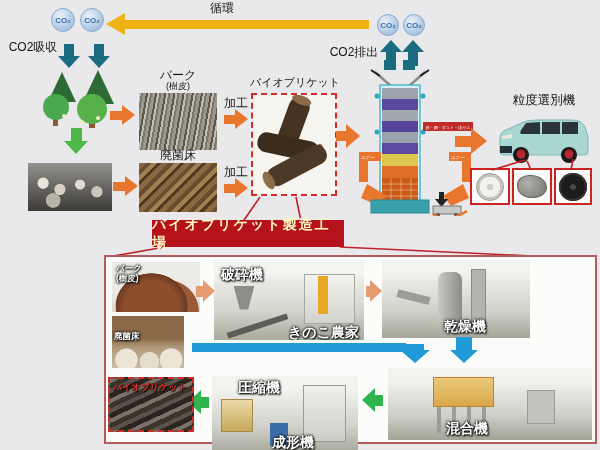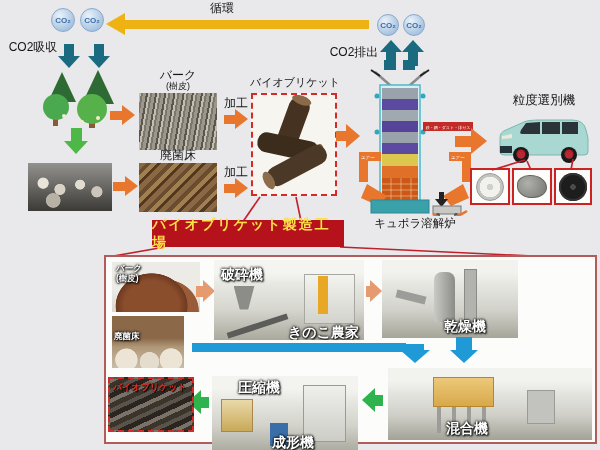--- a/index.html
+++ b/index.html
@@ -21,21 +21,21 @@
   .arrow.left .head{border-top:calc(var(--hh)/2) solid transparent;border-bottom:calc(var(--hh)/2) solid transparent;border-right:var(--hw) solid var(--c)}
   .arrow.down{flex-direction:column;align-items:center}
   .arrow.down .shaft{width:var(--sh);height:var(--sw)}
   .arrow.down .head{border-left:calc(var(--hh)/2) solid transparent;border-right:calc(var(--hh)/2) solid transparent;border-top:var(--hw) solid var(--c)}
   .arrow.up{flex-direction:column-reverse;align-items:center}
   .arrow.up .shaft{width:var(--sh);height:var(--sw)}
   .arrow.up .head{border-left:calc(var(--hh)/2) solid transparent;border-right:calc(var(--hh)/2) solid transparent;border-bottom:var(--hw) solid var(--c)}
   .co2b{position:absolute;border-radius:50%;display:flex;align-items:center;justify-content:center;
         background:radial-gradient(circle at 35% 30%,#eaf2fa,#a9c5e1 70%,#8fb0d4);border:1px solid #8aa9cd;
         color:#3a6ea8;font-weight:bold;font-size:8px}
-  .banner{position:absolute;background:#b5121b;color:#fde047;font-weight:bold;font-size:14px;letter-spacing:2px;
+  .banner{position:absolute;background:#b5121b;color:#fef9c3;font-weight:bold;font-size:14px;letter-spacing:2px;
           display:flex;align-items:center;justify-content:center}
   .dashedbox{position:absolute;border:2px dashed #d42a28;background:#f7f5f0}
   .partbox{position:absolute;background:#fdfdfb;border:2px solid #cc2222;display:flex;align-items:center;justify-content:center}
 </style>
 </head>
 <body>
 
 <div id="canvas">
 
   <div class="dlabel" style="left:162px;top:2px;width:120px">循環</div>
@@ -182,21 +182,20 @@
     <polygon points="110,128 90,140 98,150 116,142" fill="#e8762c"></polygon>
     <text x="8" y="103" font-size="4.5" fill="#fff">エアー</text>
     <text x="98" y="103" font-size="4.5" fill="#fff">エアー</text>
     <rect x="18" y="144" width="58" height="13" fill="#3aa0aa" stroke="#2a8894"></rect>
     <polygon points="86,136 91,136 91,143 95,143 88.5,151 82,143 86,143" fill="#222"></polygon>
     <rect x="80" y="150" width="28" height="8" fill="#c8c8c4" stroke="#777" stroke-width="1"></rect>
     <circle cx="85" cy="159" r="2" fill="#555"></circle>
     <circle cx="103" cy="159" r="2" fill="#555"></circle>
     <path d="M80,158 q14,10 34,-3" stroke="#e8762c" stroke-width="2.5" fill="none"></path>
   </svg>
-  <div class="dlabel" style="left:358px;top:217px;width:114px;font-size:11.5px">キュポラ溶解炉</div>
 
   <div class="arrow right" style="left:455px;top:128px;--c:#e8762c;--sw:16px;--sh:11px;--hw:16px;--hh:26px">
       <span class="shaft"></span>
       <span class="head"></span>
     </div>
 
   <div class="dlabel" style="left:500px;top:94px;width:88px;font-size:12.5px">粒度選別機</div>
   <svg class="abs" style="left:494px;top:110px" width="100" height="58" viewBox="0 0 100 58">
     <path d="M6,42 L6,28 Q6,22 12,20 L30,12 Q34,10 46,10 L78,10 Q90,10 92,20 L94,28 L94,42 Q94,45 90,45 L10,45 Q6,45 6,42 Z" fill="#a9d8d2" stroke="#7ab8b2"></path>
     <path d="M32,13 L46,12 L46,24 L28,24 Q25,24 27,20 Z" fill="#2a3438"></path>
@@ -269,21 +268,21 @@
     <div class="pm" style="right:24%;top:20%;width:7%;height:48%;background:#e8a825"></div>
     <div class="plabel" style="left:7px;top:6px">破砕機</div>
     <div class="plabel" style="left:74px;top:64px">きのこ農家</div>
   </div>
 
   <div class="arrow right" style="left:366px;top:280px;--c:#e59a70;--sw:4px;--sh:11px;--hw:12px;--hh:22px">
       <span class="shaft"></span>
       <span class="head"></span>
     </div>
 
-  <div class="photo" style="left:382px;top:260px;width:136px;height:78px;
+  <div class="photo" style="left:382px;top:260px;width:148px;height:78px;
        background:linear-gradient(180deg,#f2f2ef 0 15%,#e6e6e1 32%,#d2d2cb 64%,#a5a599 100%)">
     <div class="pm" style="left:38%;top:16%;width:16%;height:64%;background:linear-gradient(90deg,#c9c9c5,#8b8b87);border-radius:8px 8px 3px 3px"></div>
     <div class="pm" style="left:60%;top:12%;width:10%;height:70%;background:#b2b2ae;border:1px solid #8a8a86"></div>
     <div class="pm" style="left:10%;top:42%;width:22%;height:8px;background:#9c9c98;transform:rotate(14deg)"></div>
     <div class="plabel" style="left:62px;bottom:4px">乾燥機</div>
   </div>
 
   <div class="abs" style="left:192px;top:343px;width:214px;height:9px;background:#1f9ad6"></div>
   <div class="arrow down" style="left:400px;top:344px;--c:#1f9ad6;--sw:6px;--sh:18px;--hw:13px;--hh:30px">
       <span class="shaft"></span>

